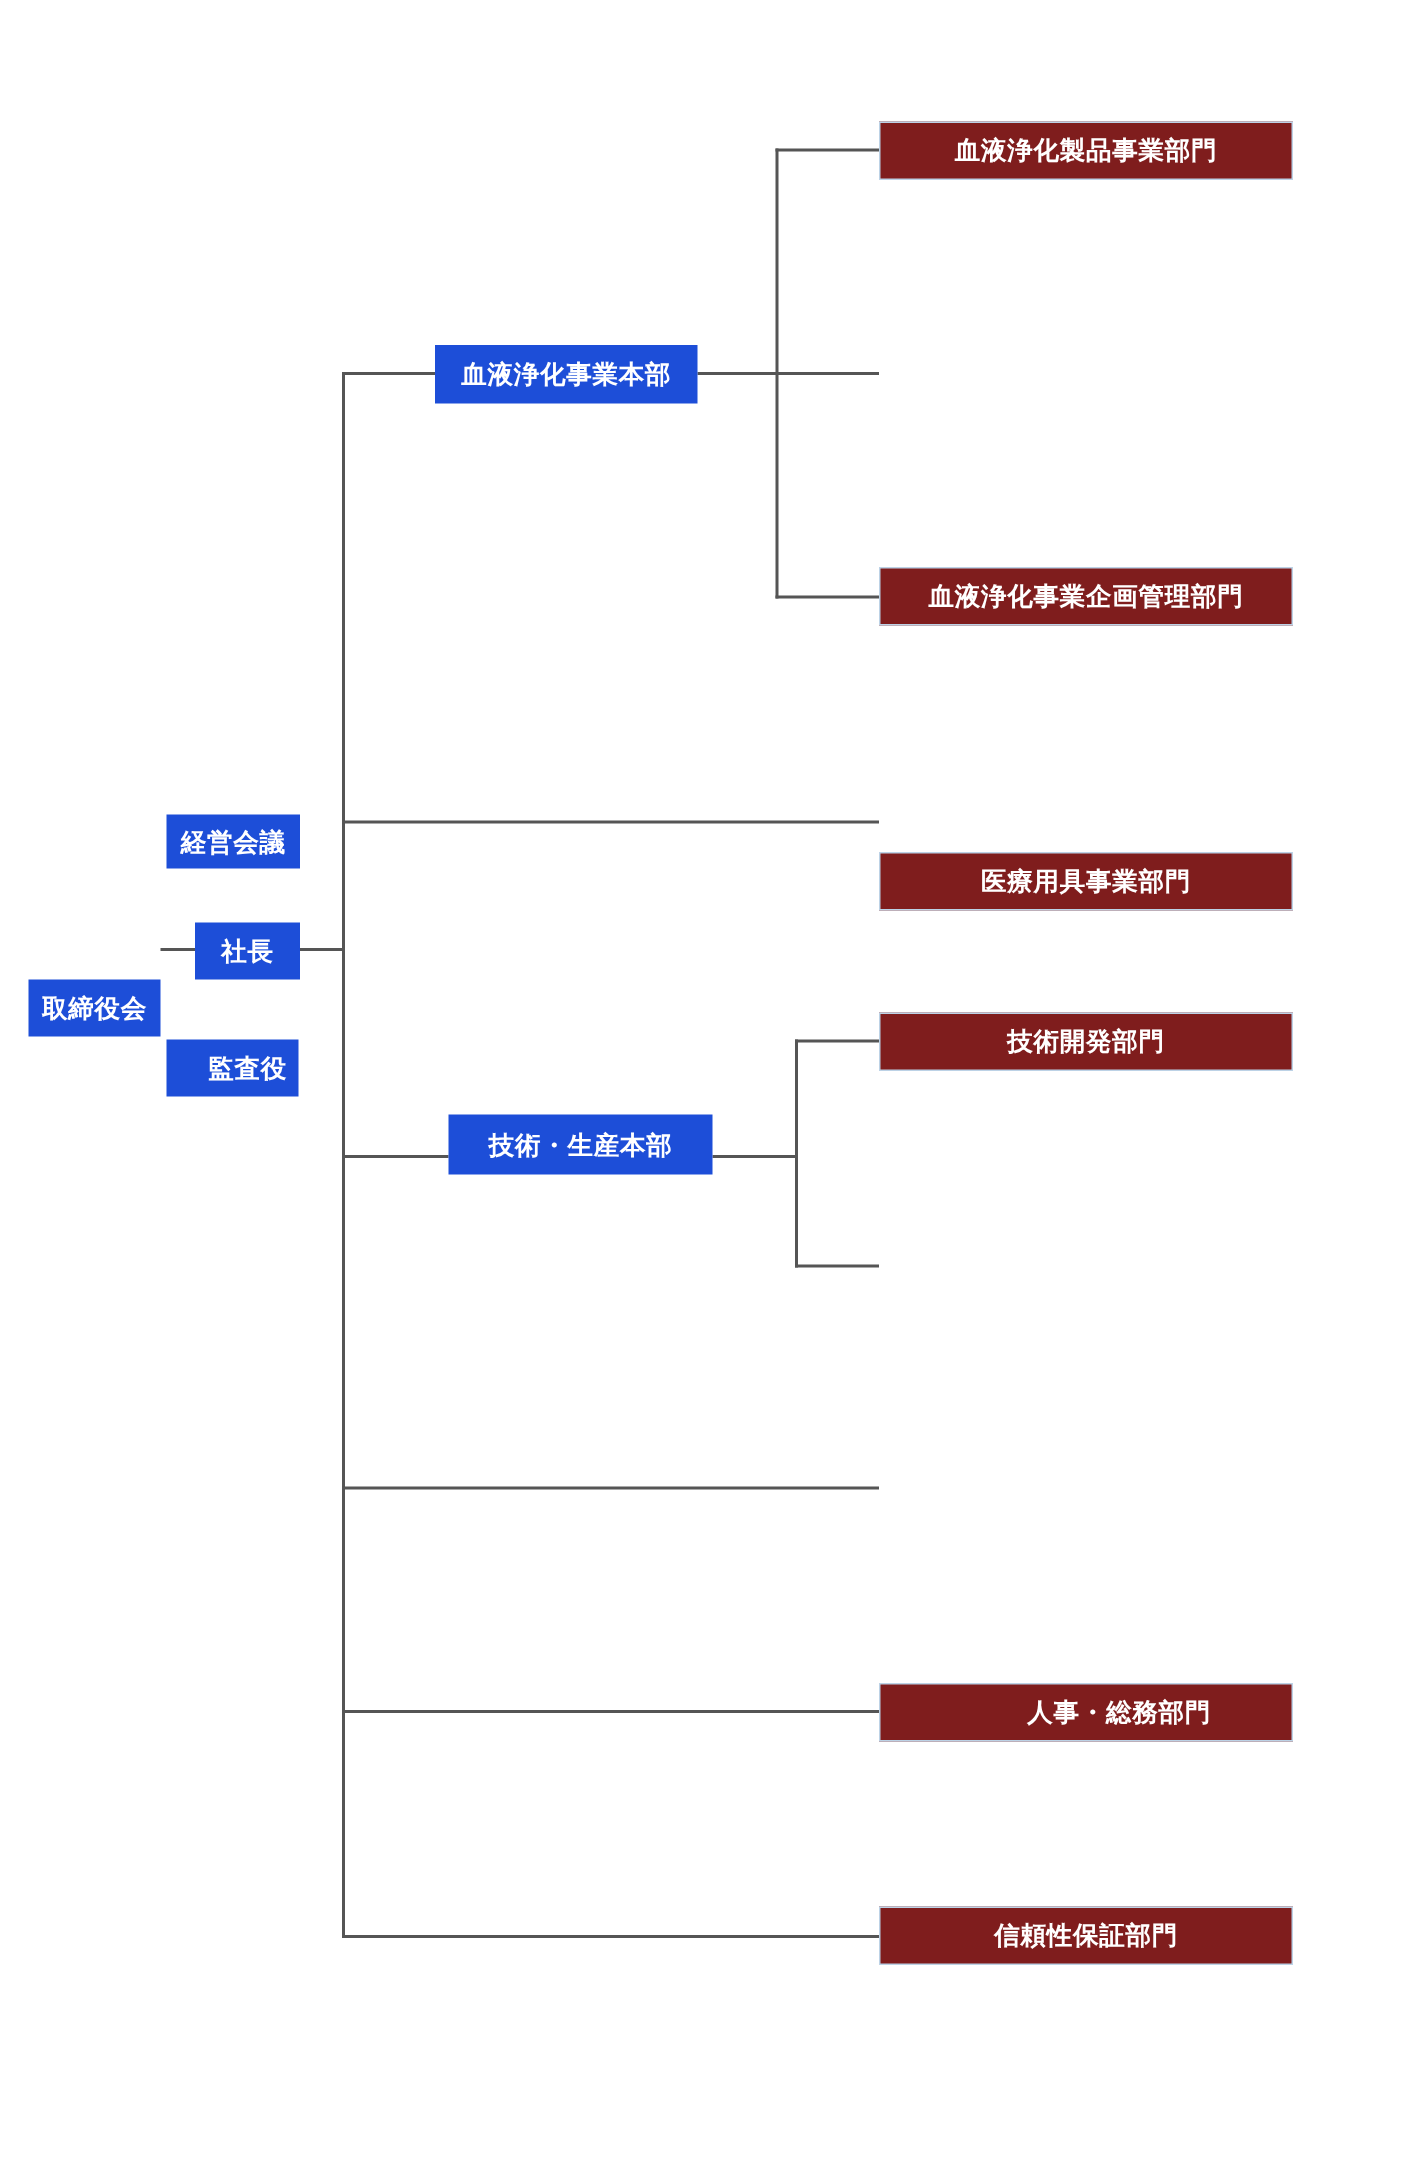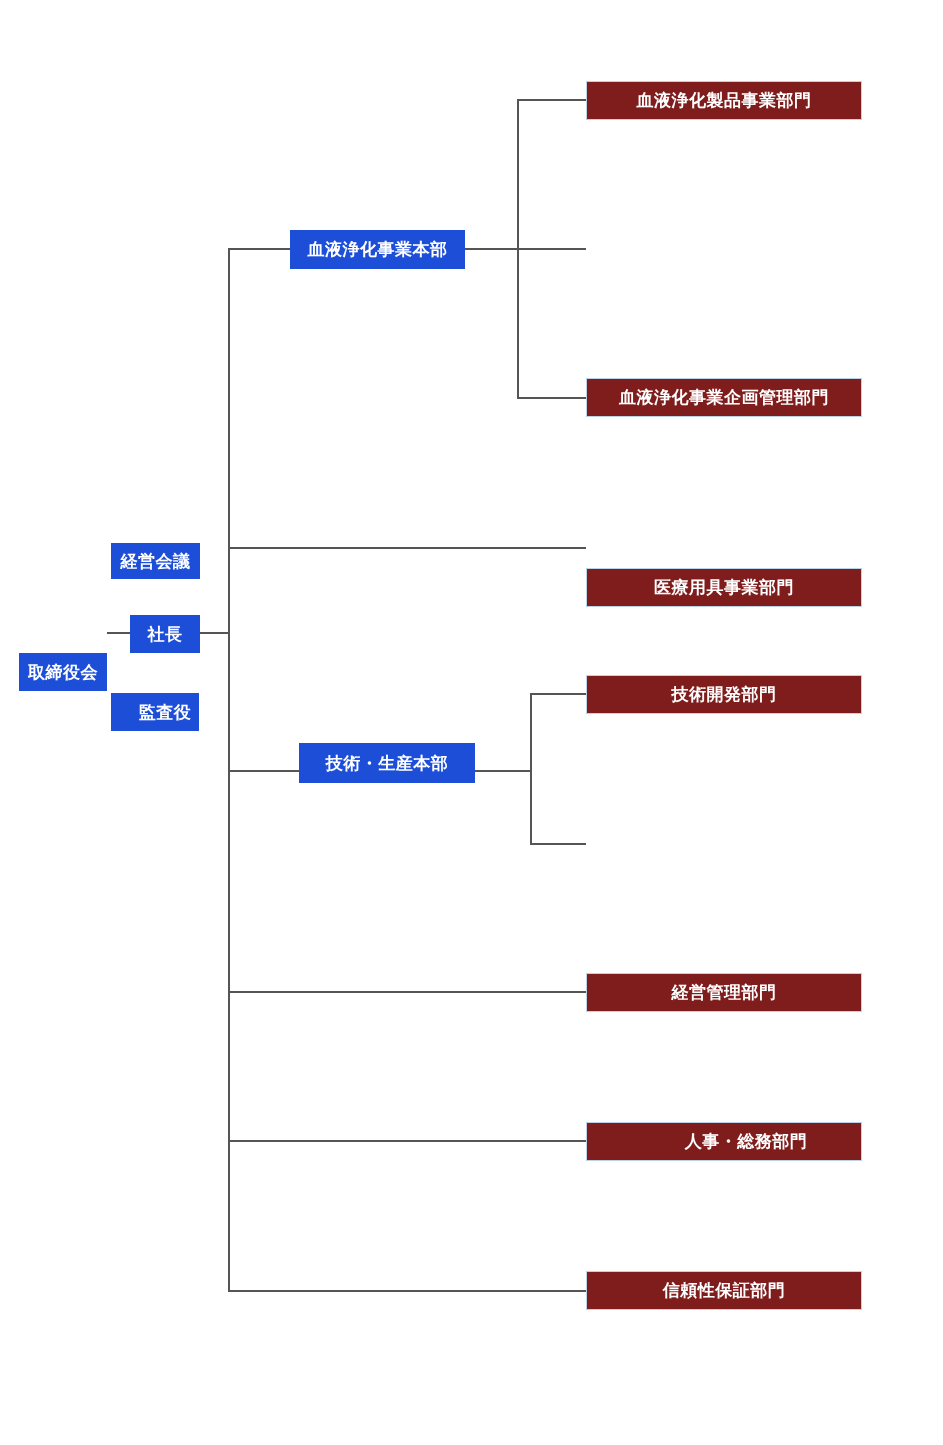--- a/index.html
+++ b/index.html
@@ -84,19 +84,18 @@
   <div class="node light" style="left:586px; top:81px; width:276px; height:39px;">血液浄化製品事業部門</div>
 
 
   <div class="node light" style="left:586px; top:378px; width:276px; height:39px;">血液浄化事業企画管理部門</div>
 
   <div class="node light" style="left:586px; top:540px; width:276px; height:39px;margin-top:28px;">医療用具事業部門</div>
 
   <div class="node light" style="left:586px; top:675px; width:276px; height:39px;">技術開発部門</div>
 
 
-  <div class="node light" style="left:586px; top:973px; width:276px; height:39px;">経営管理部門</div>
 
   <div class="node light" style="left:586px; top:1122px; width:276px; height:39px;padding-left:44px;">人事・総務部門</div>
 
   <div class="node light" style="left:586px; top:1271px; width:276px; height:39px;font-family:Liberation Serif, serif;">信頼性保証部門</div>
 
 </div>
 
 </body></html>

